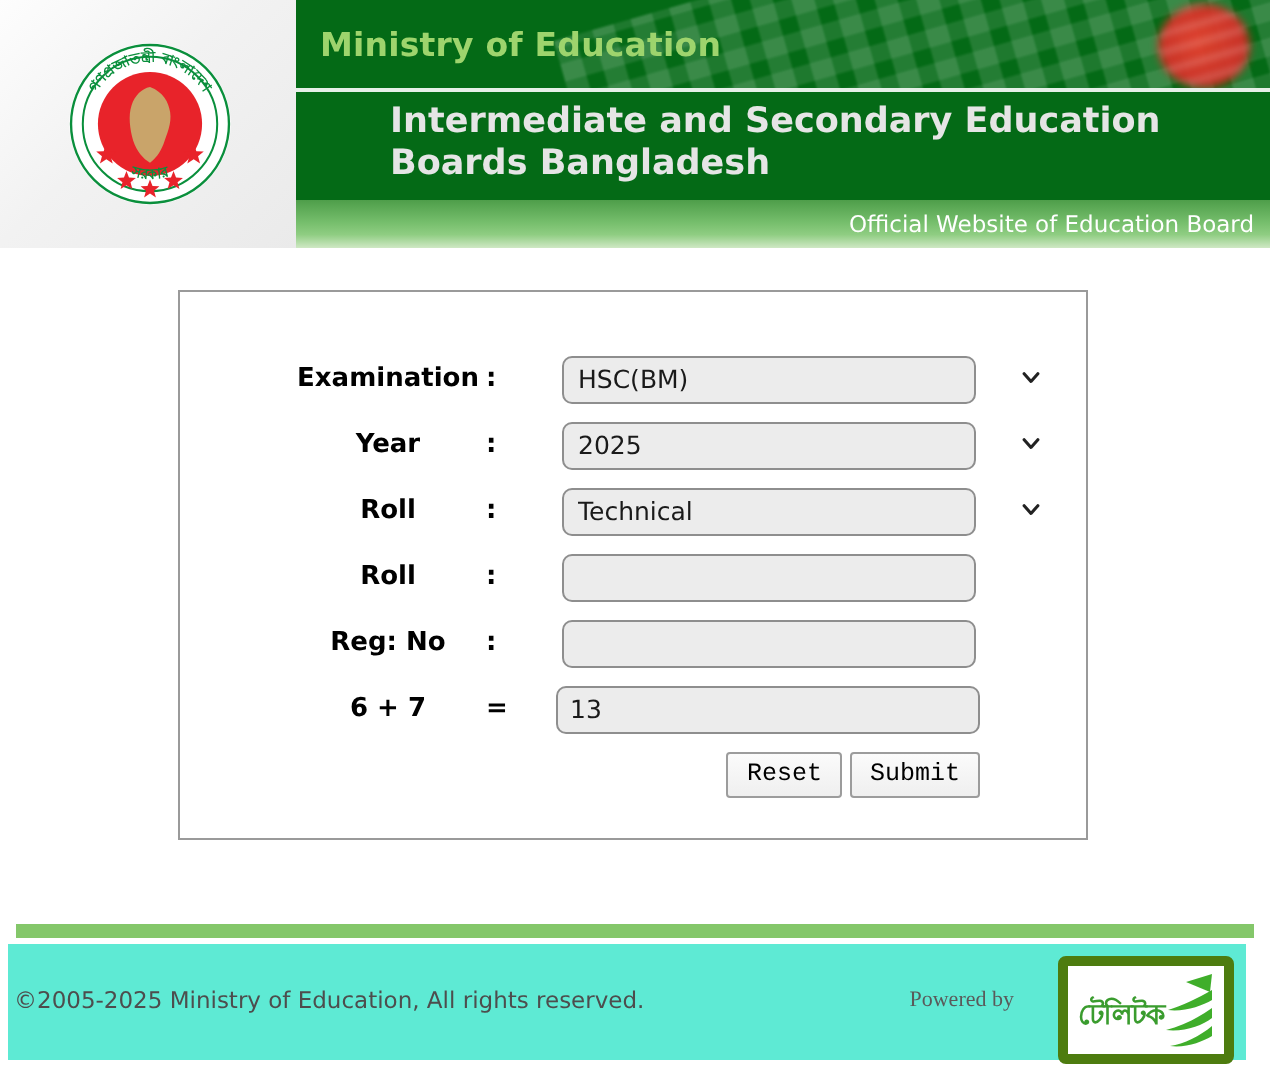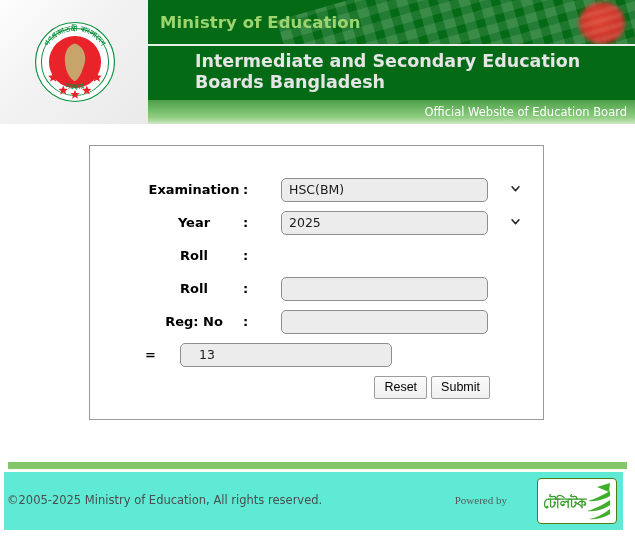--- a/index.html
+++ b/index.html
@@ -181,40 +181,40 @@
     right: 9px; top: 8px;
     width: 9px; height: 6px;
     pointer-events: none;
   }
   input.fld {
     width: 207px;
     height: 24px;
     font-size: 12.5px;
     font-family: "DejaVu Sans", "Liberation Sans", sans-serif;
     color: #1a1a1a;
-    padding: 1px 18px;
+    padding: 1px 6px;
     border: 1px solid #8e8e8e;
     border-radius: 5px;
     background-color: #ececec;
     box-sizing: border-box;
   }
   input.fld-wide {
     width: 212px;
     margin-left: -3px;
   }
   .btn-row {
     display: flex;
     justify-content: flex-end;
     width: 209px;
     margin-left: 136px;
     margin-top: 6px;
     gap: 4px;
   }
   .btn {
-    font-family: Liberation Sans, sans-serif;
+    font-family: Liberation Mono, monospace;
     font-size: 12.5px;
     color: #000000;
     background: linear-gradient(to bottom, #fbfbfb 0%, #efefef 100%);
     border: 1px solid #9c9c9c;
     border-radius: 2px;
     padding: 3px 9px 4px 9px;
     cursor: pointer;
   }
 
   
@@ -241,21 +241,21 @@
     right: 116px; top: 22px;
     font-size: 11px;
     color: #5a5a5a;
     font-family: Liberation Serif, serif;
   }
   .teletalk {
     position: absolute;
     right: 6px; top: 6px;
     width: 78px; height: 44px;
     background: #ffffff;
-    border: 1px solid #4d7c0f;
+    border: 5px solid #4d7c0f;
     border-radius: 4px;
     overflow: hidden;
   }
   .tt-text {
     position: absolute;
     left: 5px; top: 13px;
     font-size: 14px;
     font-weight: bold;
     color: #3a9c2e;
     letter-spacing: -0.5px;
@@ -337,35 +337,44 @@
         </select>
         <svg class="chev" viewBox="0 0 10 7">
           <path d="M1 1 L5 5.5 L9 1" fill="none" stroke="#222" stroke-width="1.8" stroke-linecap="round" stroke-linejoin="round"></path>
         </svg>
       </div>
     </div>
 
     <div class="row">
       <div class="lbl">Roll</div>
       <div class="sep">:</div>
+      <div class="sel-wrap">
+        <select class="fld">
+          <option>Technical</option>
+        </select>
+        <svg class="chev" viewBox="0 0 10 7">
+          <path d="M1 1 L5 5.5 L9 1" fill="none" stroke="#222" stroke-width="1.8" stroke-linecap="round" stroke-linejoin="round"></path>
+        </svg>
+      </div>
     </div>
 
     <div class="row">
       <div class="lbl">Roll</div>
       <div class="sep">:</div>
       <input class="fld" type="text" value="" placeholder="" style="">
     </div>
 
     <div class="row">
       <div class="lbl">Reg: No</div>
       <div class="sep">:</div>
       <input class="fld" type="text" value="" style="">
     </div>
 
     <div class="row">
+      <div class="lbl">6 + 7</div>
       <div class="sep">=</div>
       <input class="fld fld-wide" type="text" value="13" style="">
     </div>
 
     <div class="btn-row">
       <button class="btn" type="button">Reset</button>
       <button class="btn" type="button">Submit</button>
     </div>
 
   </div>

